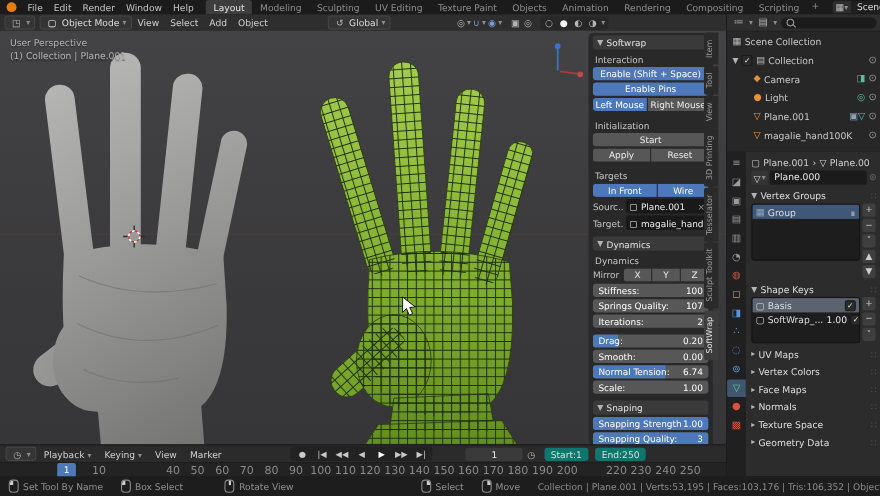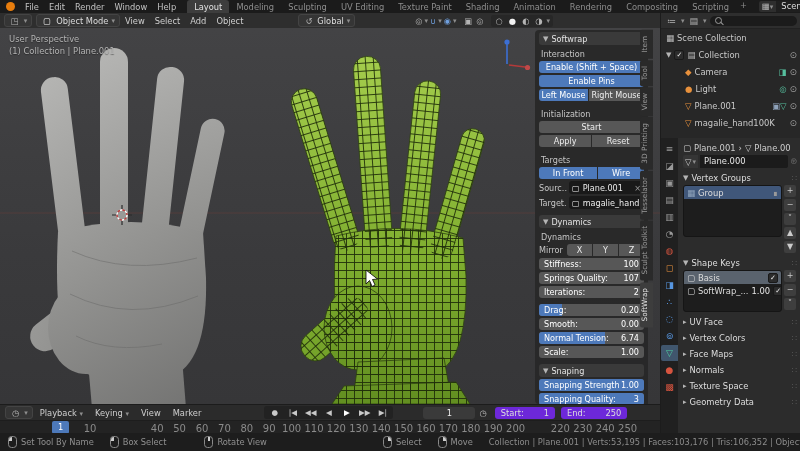--- a/index.html
+++ b/index.html
@@ -99,21 +99,21 @@
   .vtab{writing-mode:vertical-rl;transform:rotate(180deg);background:#2a2a2a;color:#9a9a9a;
         font-size:7.3px;padding:6px 0;text-align:center;border-radius:0 2px 2px 0;flex:0 0 auto}
   .vtab.active{background:#3d3d3d;color:#e0e0e0}
   
   #timeline{position:absolute;left:0;top:404px;width:660px;height:29px;background:#2b2b2b;border-top:1px solid #1c1c1c}
   .tl-header{height:15px;display:flex;align-items:center;font-size:8.3px;gap:2px;padding:0 5px;white-space:nowrap}
   .transport{display:flex;gap:1px;background:#222;border-radius:3px;padding:1px 2px;margin-left:56px}
   .tbtn{min-width:13px;text-align:center;color:#c9c9c9;font-size:7.5px;line-height:11px;padding:0 2px}
   .tbtn.play{color:#fff}
   .frame-box{background:#3a3a3a;border-radius:3px;height:12px;line-height:12px;text-align:center;color:#eee;padding:0 6px;margin-left:28px;min-width:40px}
-  .se-box{background:#6d28d9;border-radius:3px;height:12px;line-height:12px;color:#ddd;padding:0 6px;display:flex;gap:20px;margin-left:4px}
+  .se-box{background:#0f766e;border-radius:3px;height:12px;line-height:12px;color:#ddd;padding:0 6px;display:flex;gap:0;margin-left:4px}
   .tl-ruler{position:relative;height:13px;background:#232323;border-top:1px solid #1d1d1d;overflow:hidden}
   .tick{position:absolute;top:2px;font-size:10px;color:#8a8a8a;transform:translateX(-50%)}
   .playhead{position:absolute;left:52px;top:0;background:#4d79ba;color:#fff;border-radius:2px;
             padding:0 6px;height:13px;line-height:13px;font-size:8.3px}
   
   #statusbar{position:absolute;left:0;top:433px;width:800px;height:18px;background:#1d1d1d;
              display:flex;align-items:center;font-size:8.3px;color:#909090;padding:0 8px;box-sizing:border-box;gap:16px;white-space:nowrap}
   .hint{display:flex;align-items:center;gap:4px}
   .mouse{width:7px;height:10px;border:1px solid #8a8a8a;border-radius:3.5px;position:relative;flex:0 0 auto}
   .mouse::before{content:'';position:absolute;background:#cdcdcd}
@@ -131,21 +131,21 @@
   <span class="menu-item">Edit</span>
   <span class="menu-item">Render</span>
   <span class="menu-item">Window</span>
   <span class="menu-item">Help</span>
   <div class="wtabs">
     <span class="wtab active">Layout</span>
     <span class="wtab">Modeling</span>
     <span class="wtab">Sculpting</span>
     <span class="wtab">UV Editing</span>
     <span class="wtab">Texture Paint</span>
-    <span class="wtab">Shading</span>
+    <span class="wtab">Objects</span>
     <span class="wtab">Animation</span>
     <span class="wtab">Rendering</span>
     <span class="wtab">Compositing</span>
     <span class="wtab">Scripting</span>
     <span class="wtab-add">+</span>
   </div>
   <div class="id-widget">
     <span class="id-icon"><span>▦</span><span class="dd">▾</span></span>
     <span class="id-field">Scene</span>
 
@@ -495,21 +495,21 @@
         </div>
       </div>
       <div class="btncol">
         <span class="sq">+</span>
         <span class="sq">−</span>
         <span class="sq">˅</span>
       </div>
     </div>
     <div class="panel-h">
         <span class="tri">▸</span>
-        <span>UV Face</span>
+        <span>UV Maps</span>
         <span class="grip">∷</span>
       </div>
     <div class="panel-h">
         <span class="tri">▸</span>
         <span>Vertex Colors</span>
         <span class="grip">∷</span>
       </div>
     <div class="panel-h">
         <span class="tri">▸</span>
         <span>Face Maps</span>

